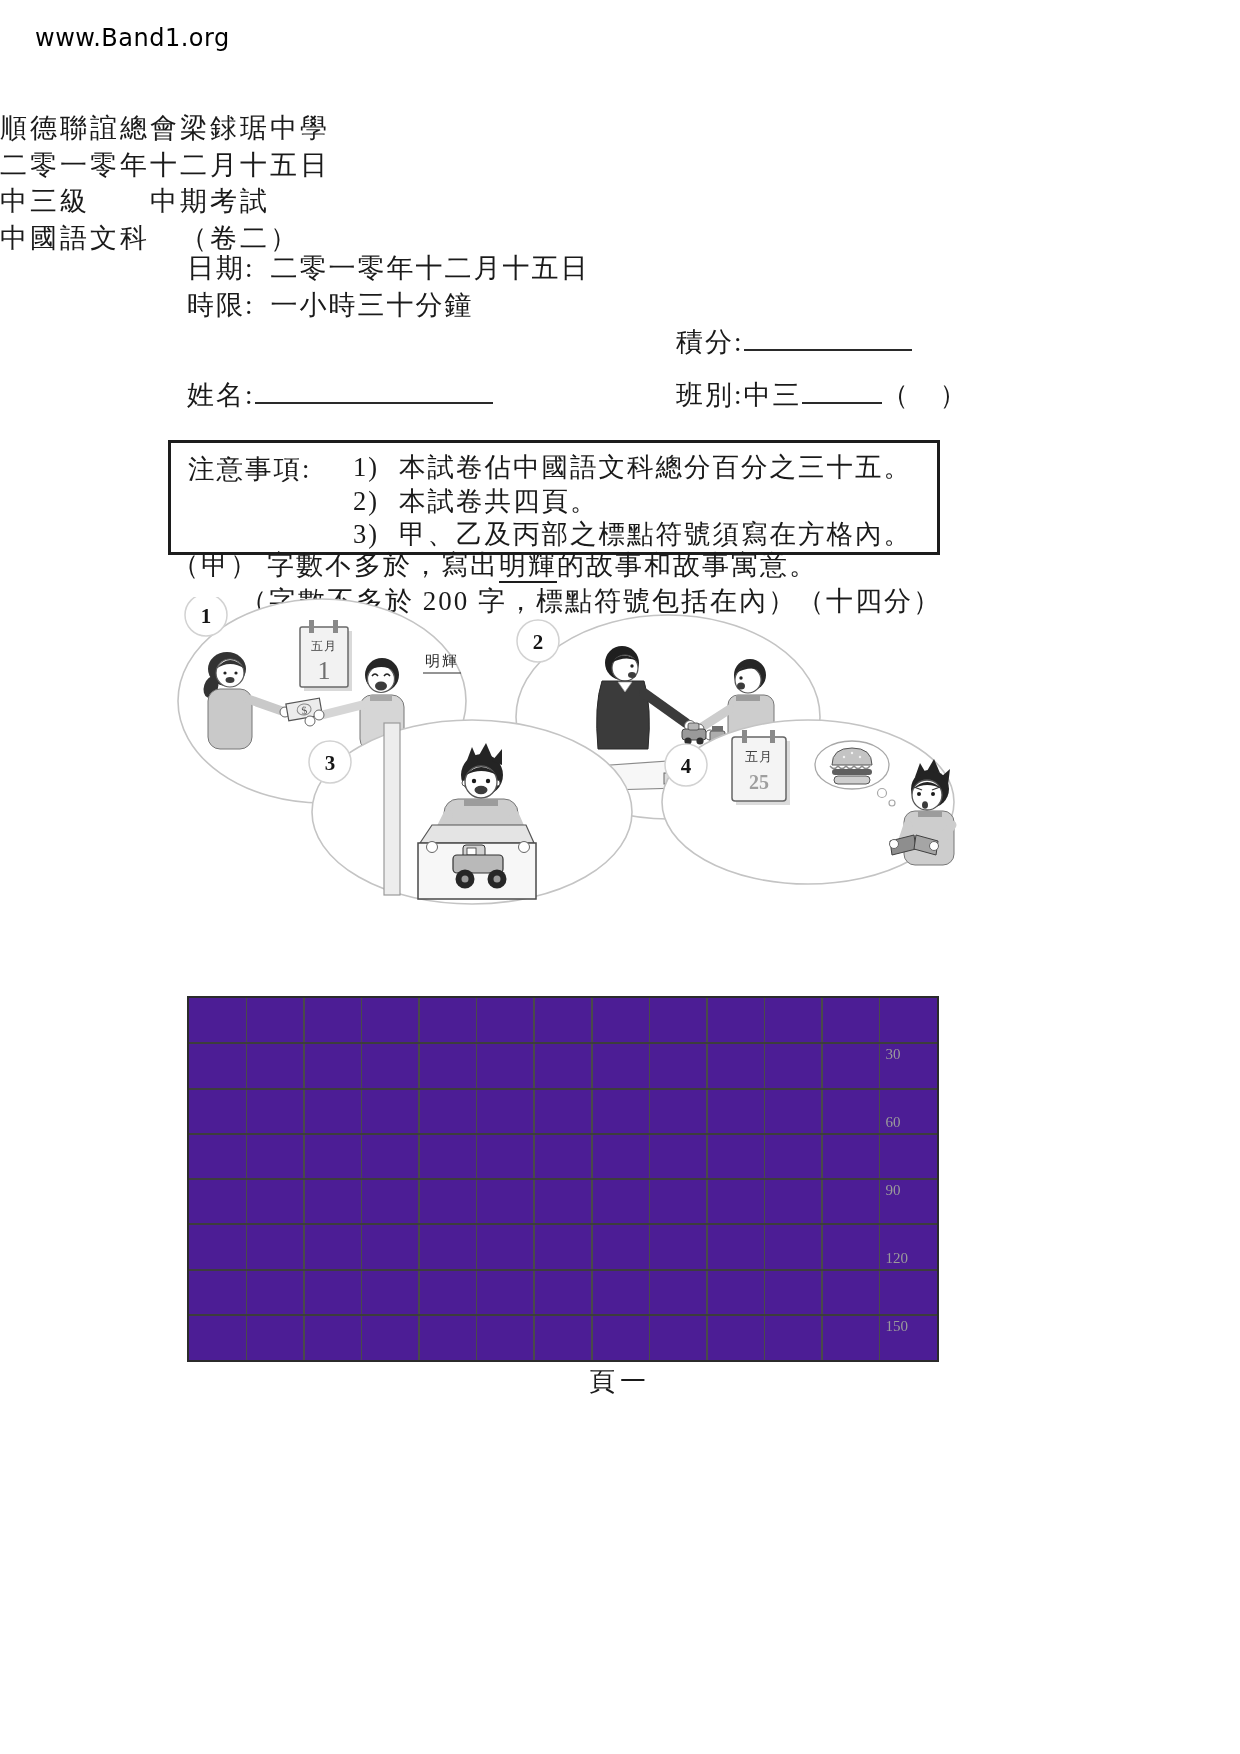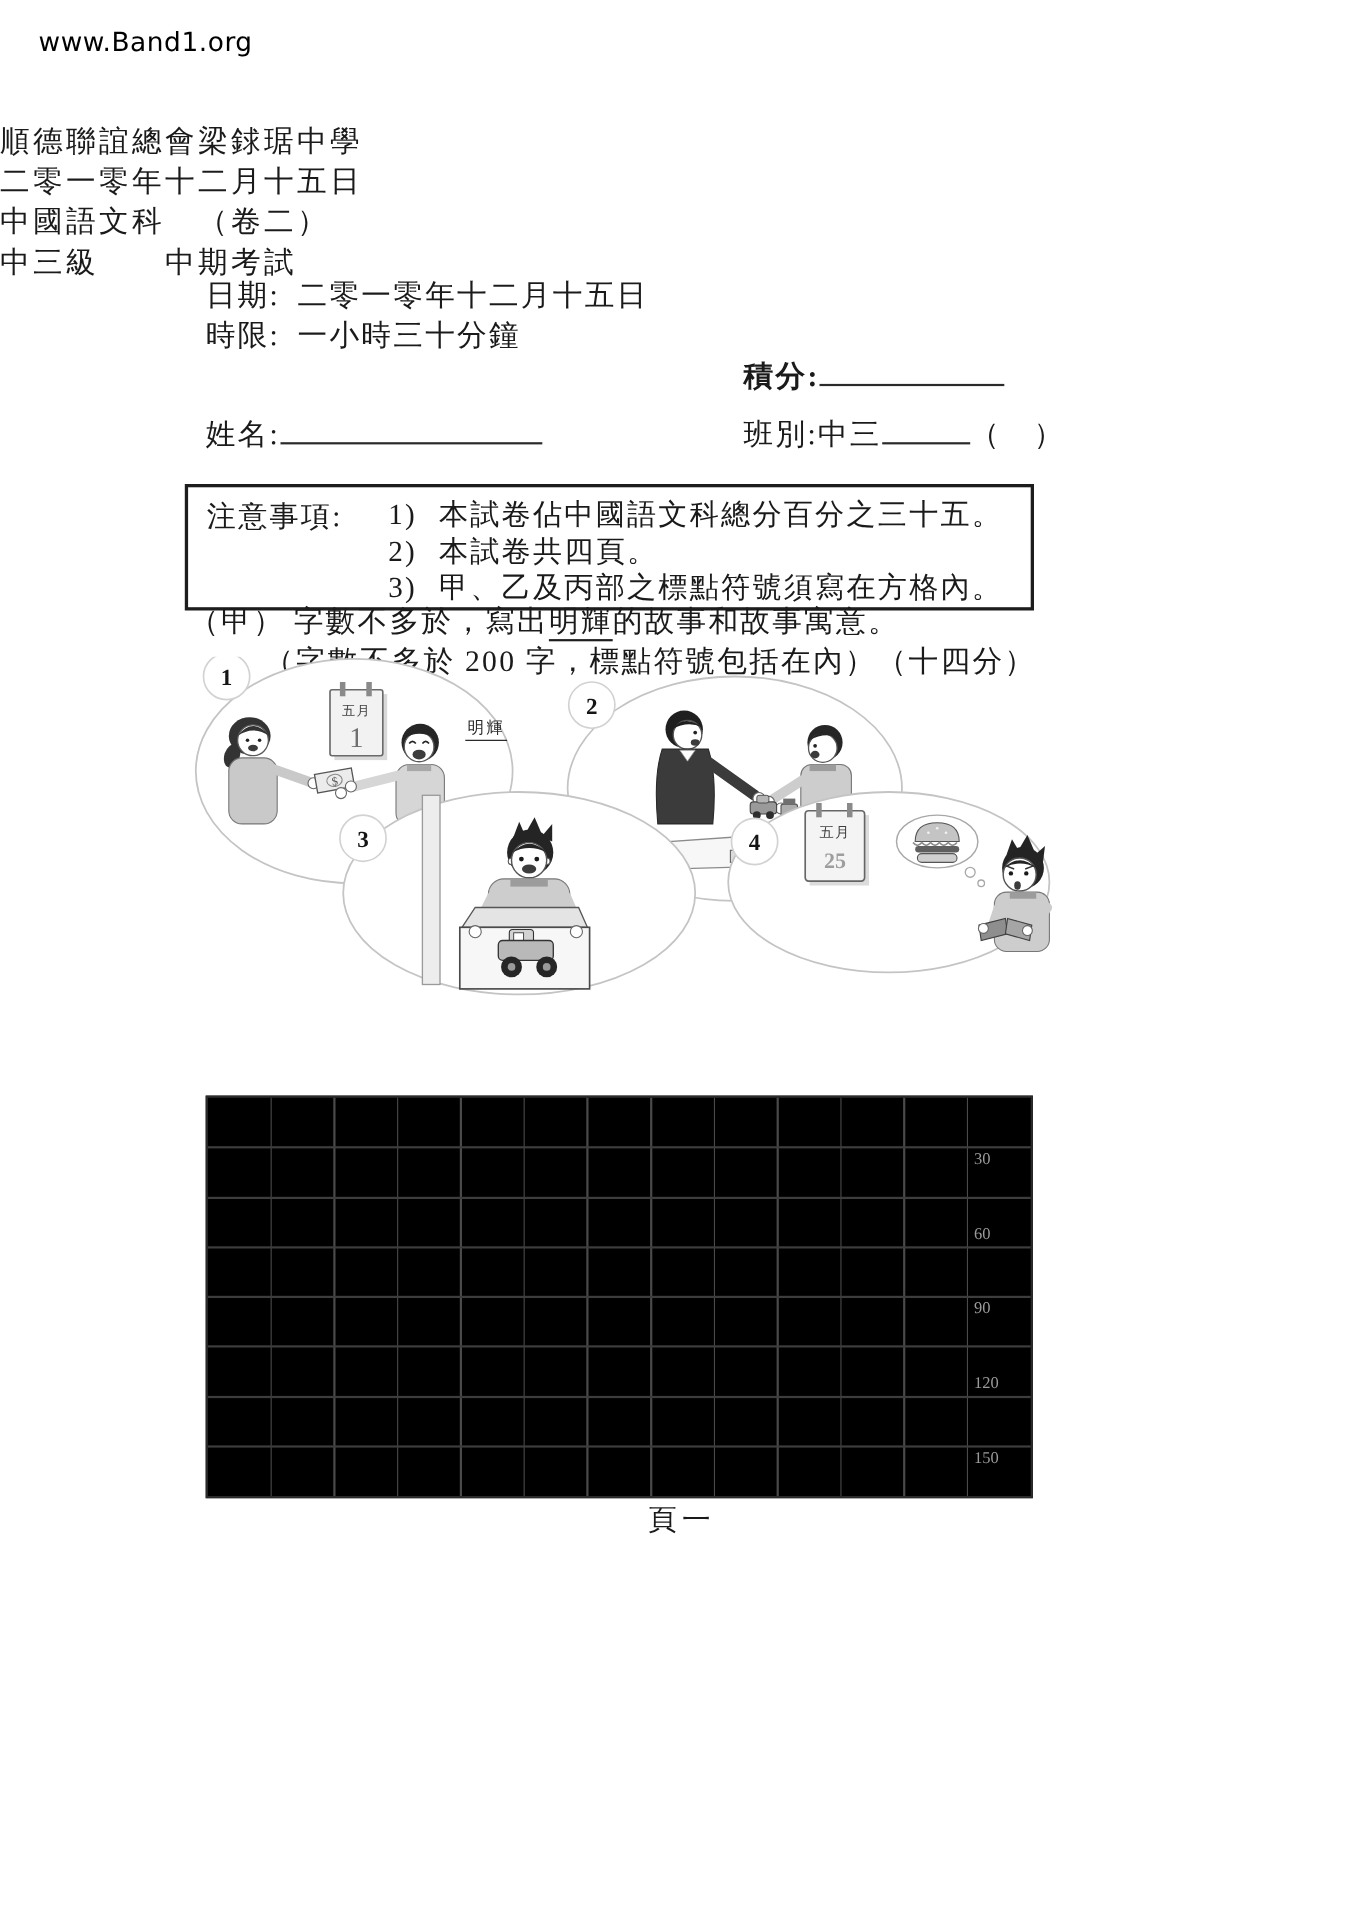--- a/index.html
+++ b/index.html
@@ -10,63 +10,63 @@
   .watermark{
     position:absolute;left:35px;top:24px;font-size:24px;color:#000;
     font-family:"DejaVu Sans","Liberation Sans",sans-serif;letter-spacing:0.5px;
   }
   .header-block{position:absolute;top:110px;left:0;width:100%;}
   .header-line{font-size:27px;letter-spacing:3px;line-height:36.5px;}
   .meta-line{position:absolute;left:187px;font-size:27px;letter-spacing:2px;white-space:nowrap;}
   .meta-line .lbl{margin-right:16px;}
   .pos-date{top:250px;}
   .pos-time{top:287px;}
-  .score-line{position:absolute;left:676px;top:322px;font-size:27px;letter-spacing:2px;font-weight:bold;}
+  .score-line{position:absolute;left:676px;top:322px;font-size:27px;letter-spacing:2px;}
   .name-line{position:absolute;left:187px;top:375px;font-size:27px;letter-spacing:2px;}
   .class-line{position:absolute;left:676px;top:375px;font-size:27px;letter-spacing:2px;white-space:nowrap;font-family:Liberation Serif, serif;}
   .blank{display:inline-block;border-bottom:2.2px solid #2a2a2a;height:1em;vertical-align:baseline;}
   .notice-box{
     position:absolute;left:168px;top:440px;width:772px;height:115px;
     border:3px solid #1d1d1d;box-sizing:border-box;
   }
   .notice-label{position:absolute;left:17px;top:8px;font-size:26.5px;letter-spacing:2px;}
   .notice-items{position:absolute;left:182px;top:8px;}
   .notice-row{display:flex;line-height:33.5px;font-size:26.5px;letter-spacing:2px;}
   .notice-num{width:46px;flex:none;}
   .section-a{position:absolute;left:172px;top:547px;font-size:27px;letter-spacing:2px;white-space:nowrap;}
   .section-a .marker{margin-right:8px;}
   .section-line2{position:absolute;left:240px;top:583px;font-size:27px;letter-spacing:2px;white-space:nowrap;}
   .uname{border-bottom:2.2px solid #1d1d1d;padding-bottom:1px;}
   .comic{position:absolute;left:170px;top:597px;width:790px;height:398px;}
   .comic svg{display:block;}
   .comic text{font-family:"Liberation Serif","DejaVu Serif",serif;}
   .grid-box{
     position:absolute;left:187px;top:996px;width:752px;height:366px;
-    border:2.5px solid #2b2b2b;box-sizing:border-box;background:#000000;
+    border:2.5px solid #2b2b2b;box-sizing:border-box;background:#4c1d95;
   }
   .vline{position:absolute;top:0;bottom:0;width:1.5px;background:#4a4a4a;}
   .hline{position:absolute;left:0;right:0;height:2px;background:#3d3d3d;}
   .gcounter{
     position:absolute;font-size:15px;color:#9b9b9b;padding:3px 0 0 6px;
     font-family:"Liberation Serif","DejaVu Serif",serif;
   }
   .footer{position:absolute;top:1364px;left:0;width:100%;text-align:center;font-size:26px;letter-spacing:5px;}
 </style>
 </head>
 <body>
 
 <div class="page">
 
   <div class="watermark">www.Band1.org</div>
 
   <div class="header-block">
     <div class="header-line">順德聯誼總會梁銶琚中學</div>
     <div class="header-line">二零一零年十二月十五日</div>
+    <div class="header-line">中三級　　中期考試</div>
     <div class="header-line">中國語文科　（卷二）</div>
-    <div class="header-line">中三級　　中期考試</div>
   </div>
 
   <div class="meta-line pos-time">
     <span class="lbl">時限:</span><span>一小時三十分鐘</span>
   </div>
   <div class="meta-line pos-date">
     <span class="lbl">日期:</span><span>二零一零年十二月十五日</span>
   </div>
 
   <div class="score-line">

